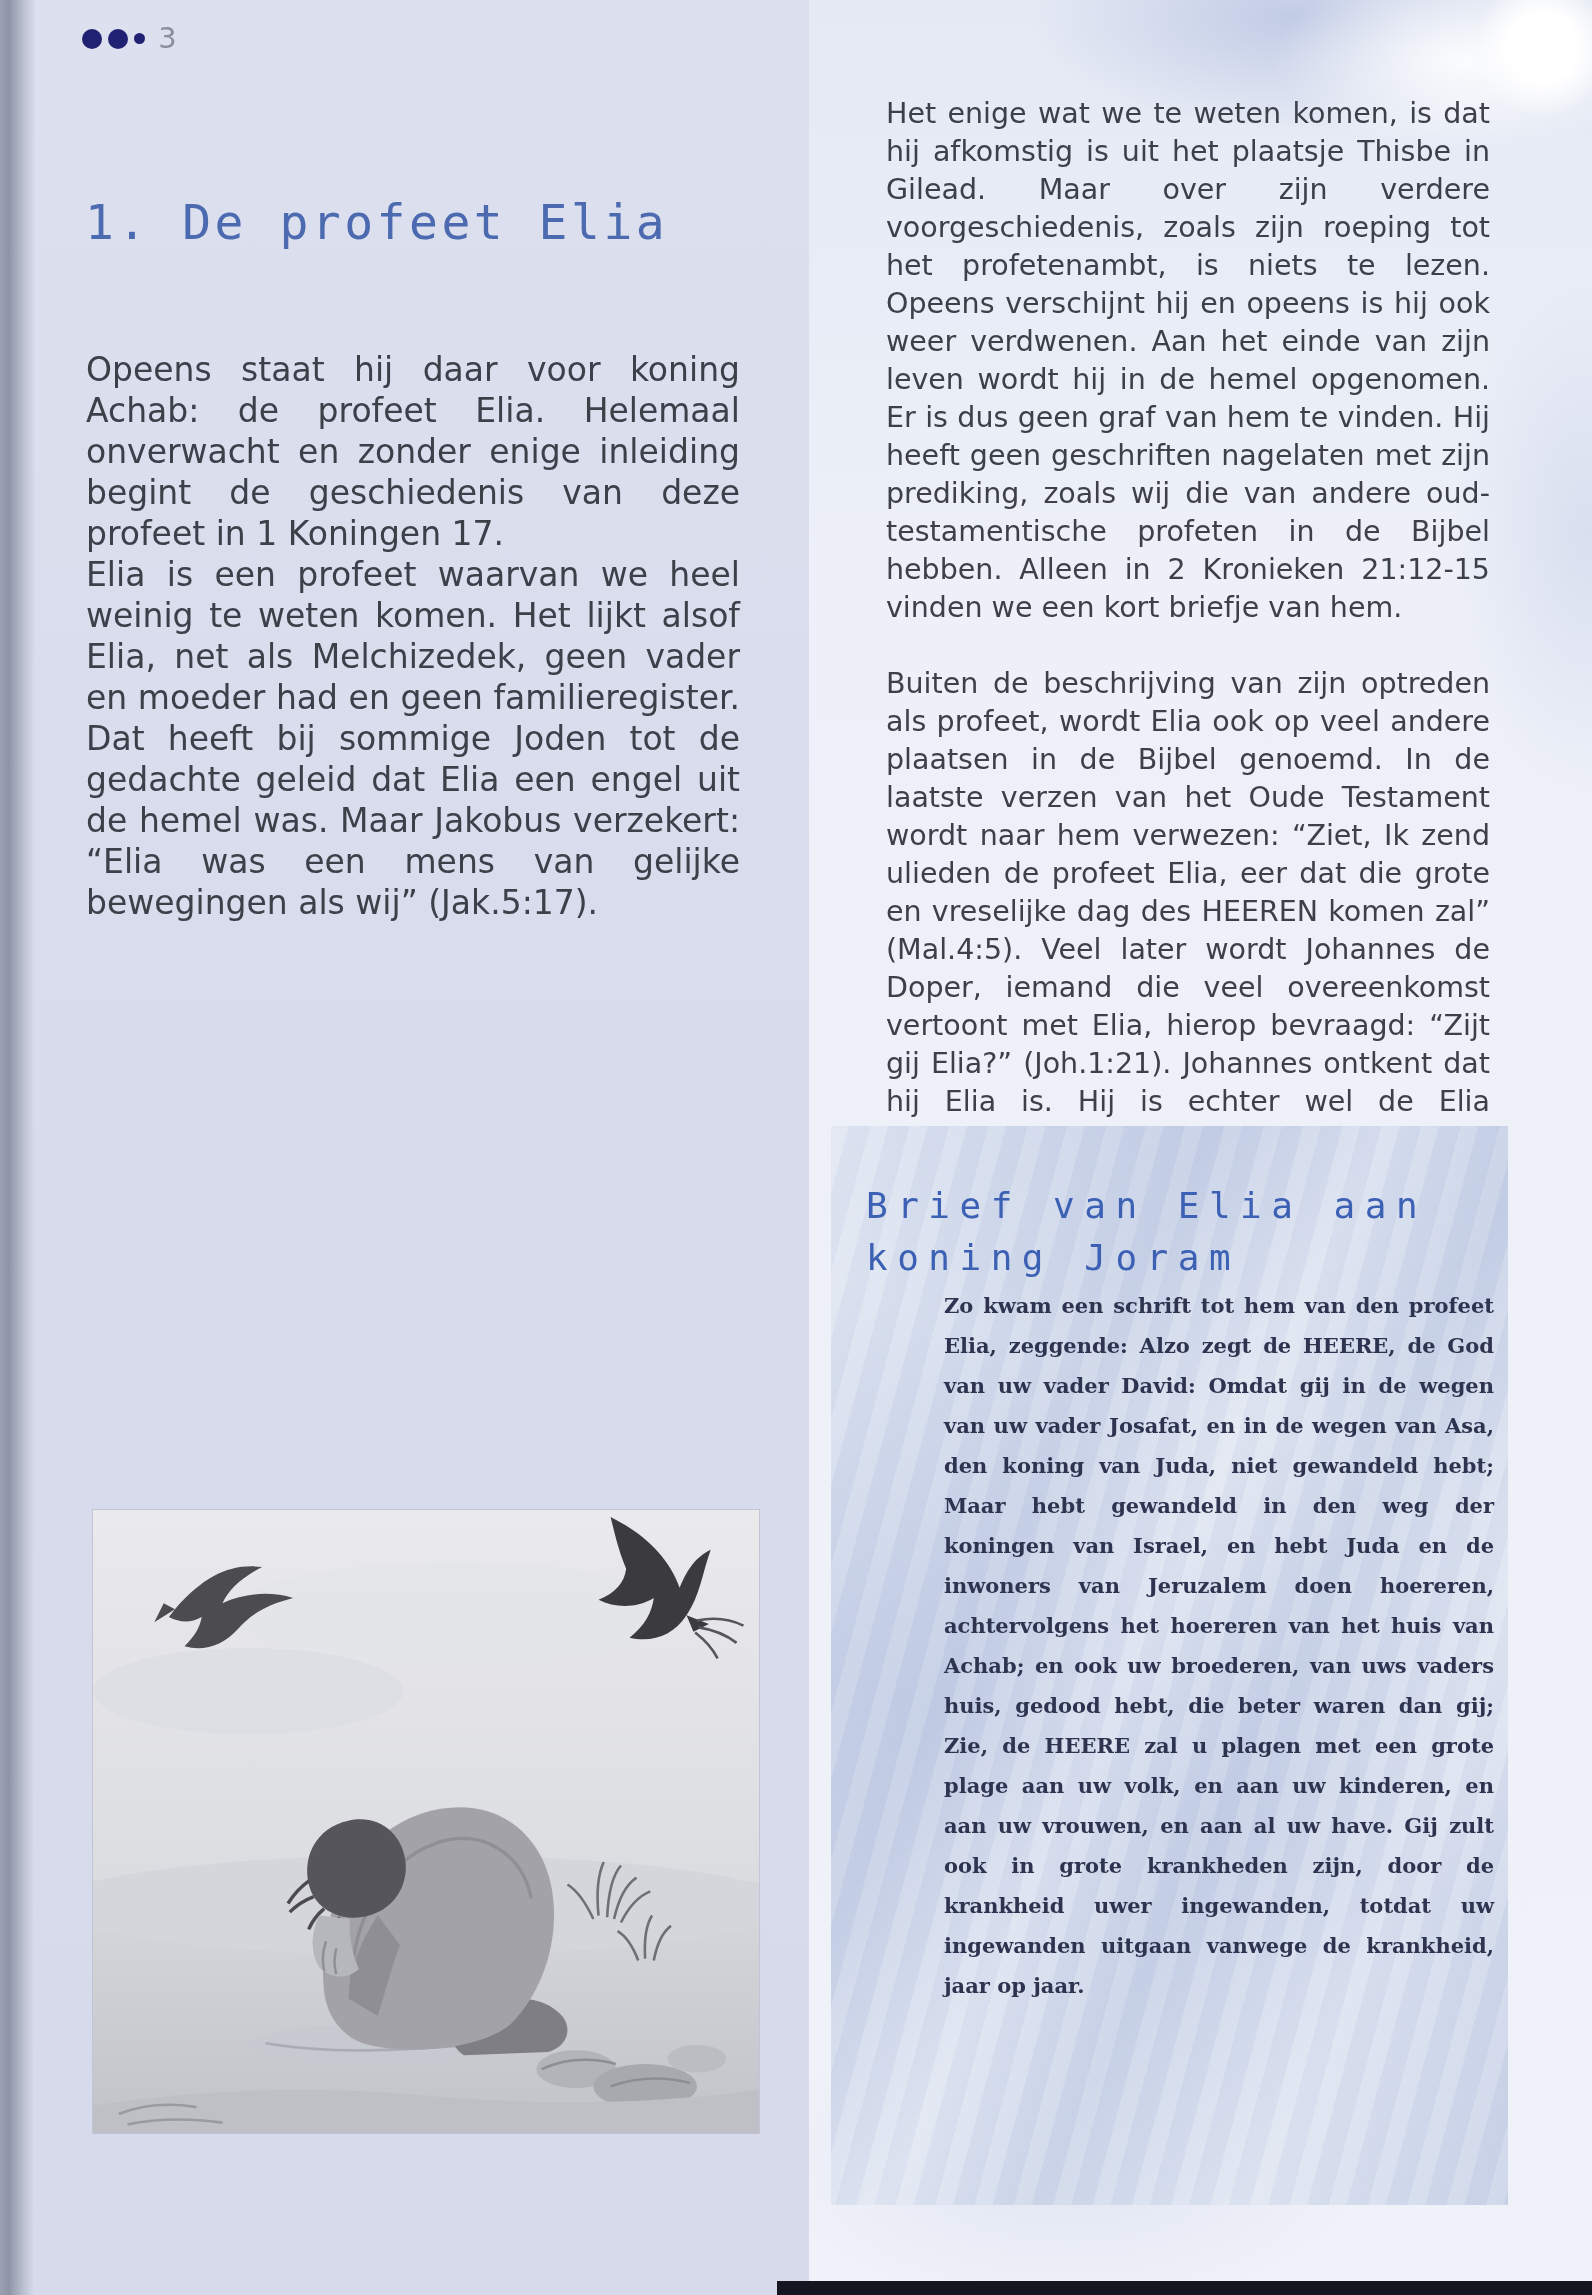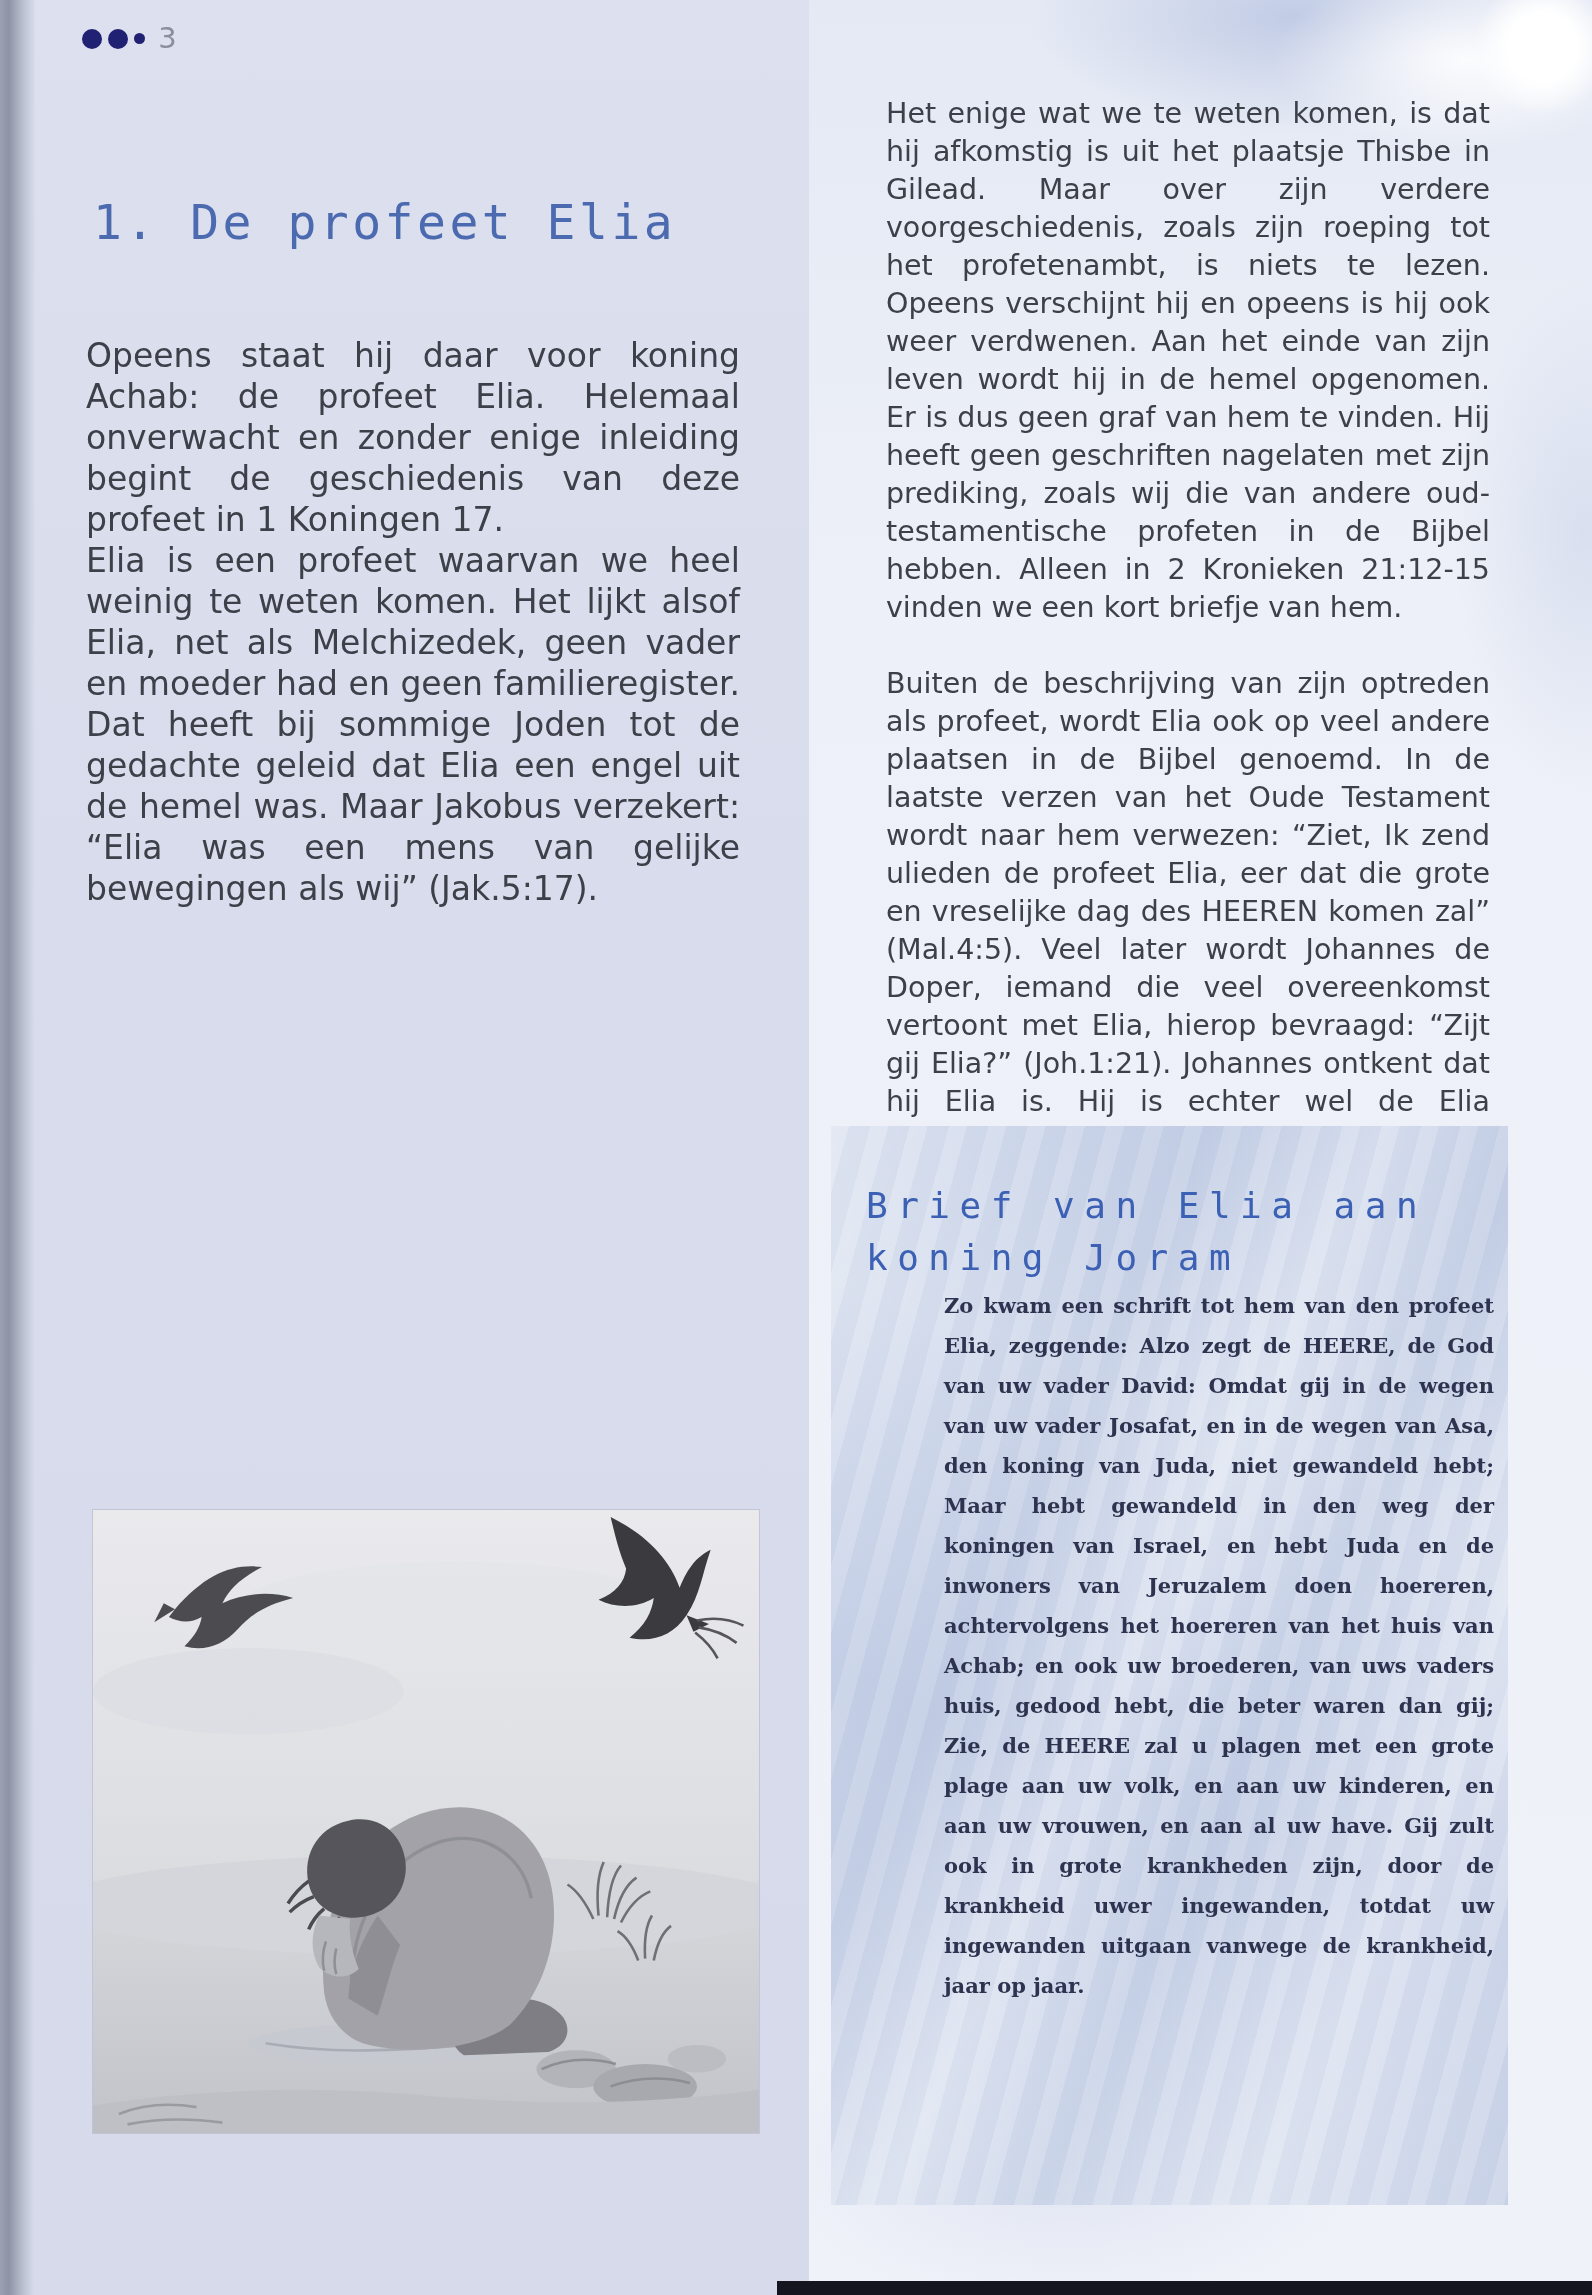--- a/index.html
+++ b/index.html
@@ -43,30 +43,30 @@
   }
   .dot{display:inline-block;border-radius:50%;background:#202173;}
   .d1,.d2{width:20px;height:20px;}
   .d3{width:11.2px;height:11.2px;}
   .num{
     margin-left:7px;
     font-size:29px;color:#8a8f99;line-height:1;
   }
   
   .heading{
-    position:absolute;left:93px;top:198px;margin:0;
+    position:absolute;left:85px;top:198px;margin:0;
     font-family:"DejaVu Sans Mono", monospace;
     font-weight:normal;
     font-size:48px;line-height:1;
     letter-spacing:3.5px;
     color:#4c6ab0;
   }
   
   .leftcol{
-    position:absolute;left:86px;top:335px;width:654px;
+    position:absolute;left:86px;top:349px;width:654px;
     font-size:33px;line-height:41px;
     color:#3d4049;
     text-align:justify;
     hyphens:auto;-webkit-hyphens:auto;
   }
   .leftcol p{margin:0;}
   
   .rightcol{
     position:absolute;left:870px;top:79px;width:636px;
     font-size:28.5px;line-height:38px;

